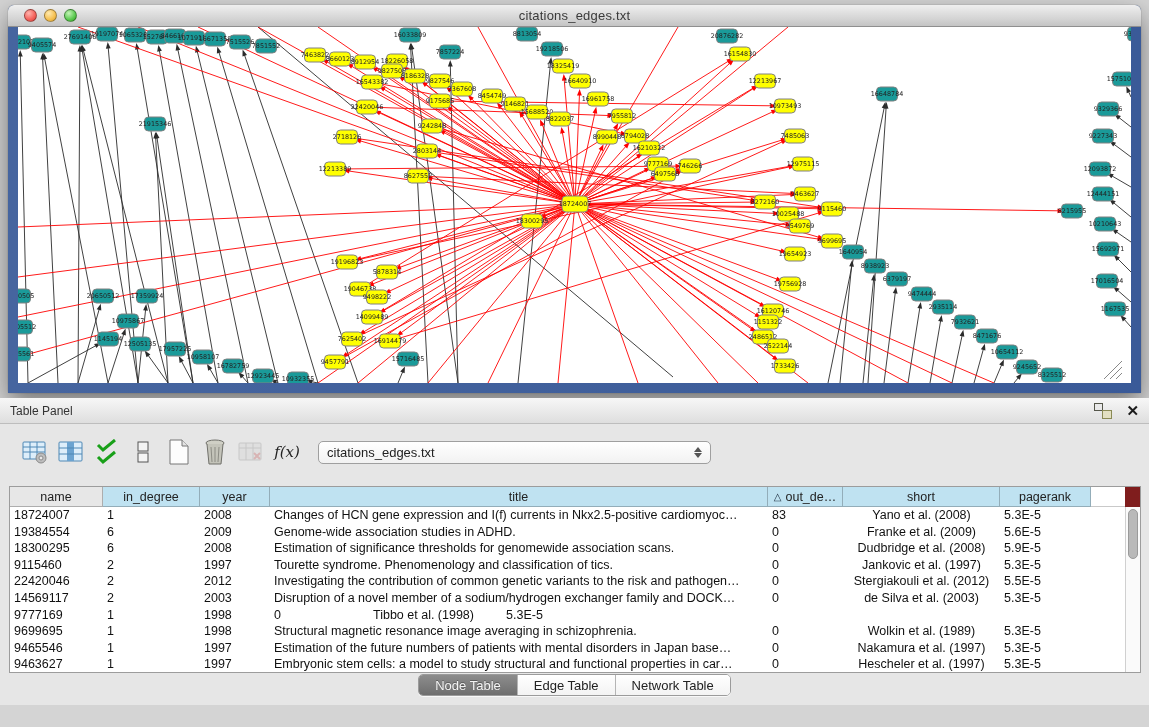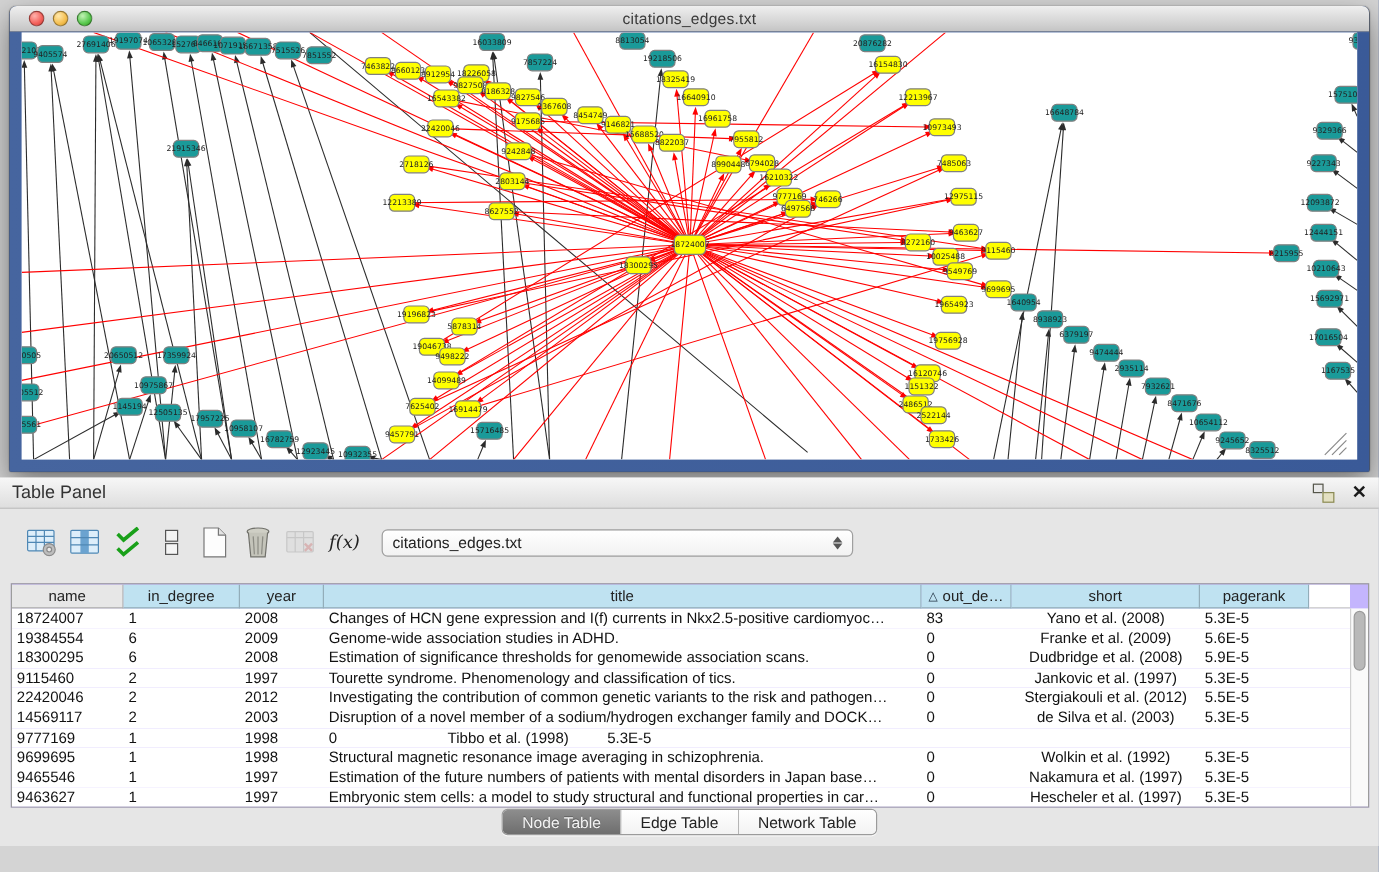--- a/index.html
+++ b/index.html
@@ -21,40 +21,40 @@
   .light.green { background:radial-gradient(circle at 35% 30%, #c3f3b6, #59c94f 60%, #35971f); }
   .net-frame { position:absolute; left:0; top:22px; width:1133px; height:366px;
     background:linear-gradient(90deg,#46659f,#3a5a98); padding:0 10px 10px 10px; }
   .net-canvas { width:1113px; height:356px; background:#ffffff; position:relative; overflow:hidden; }
   .net-canvas svg { display:block; }
 
   
   .table-panel { position:absolute; left:0; top:398px; width:1149px; height:307px; background:#e6e6e6; }
   .panel-header { height:26px; background:linear-gradient(#f7f7f7,#dedede); border-bottom:1px solid #bdbdbd;
     display:flex; align-items:center; padding:0 10px; }
-  .panel-title { font-size:15px; color:#333; }
+  .panel-title { font-size:12px; color:#333; }
   .panel-header .spacer { flex:1; }
   .float-icon { width:18px; height:16px; position:relative; margin-right:14px; cursor:pointer; }
   .float-icon .sq1 { position:absolute; left:0; top:0; width:9px; height:8px; border:1.5px solid #55564a; background:#e9e9e9; }
   .float-icon .sq2 { position:absolute; right:0; bottom:0; width:10px; height:9px; border:1.5px solid #8a8a55; background:#e3e0c2; }
   .close-icon { font-size:15px; font-weight:bold; color:#1b1b1b; cursor:pointer; line-height:1; }
 
   .toolbar { height:56px; display:flex; align-items:center; padding:0 20px; gap:6px; }
   .tb-btn { width:30px; height:32px; display:flex; align-items:center; justify-content:center; border-radius:4px; }
   .tb-btn.disabled { opacity:.4; }
   .fx { font-family:"DejaVu Serif", serif; font-style:italic; font-size:15px; color:#222; }
   .table-select { margin-left:10px; width:393px; height:23px; background:linear-gradient(#ffffff,#f2f2f2);
     border:1px solid #9f9f9f; border-radius:5px; display:flex; align-items:center; padding:0 8px; font-size:13px; color:#222; }
   .table-select .val { flex:1; }
   .stepper { display:flex; flex-direction:column; align-items:center; gap:1px; }
   .stepper span { width:0; height:0; border-left:4px solid transparent; border-right:4px solid transparent; }
   .stepper .up { border-bottom:5px solid #555; }
   .stepper .dn { border-top:5px solid #555; }
 
-  .grid-wrap { position:absolute; left:9px; top:88px; width:1132px; height:187px; border:1px solid #9c9c9c; background:#c4b5fd; }
+  .grid-wrap { position:absolute; left:9px; top:88px; width:1132px; height:187px; border:1px solid #9c9c9c; background:#7f1d1d; }
   .grid-scroll { position:absolute; right:0; top:20px; bottom:0; width:15px; background:#fafafa; border-left:1px solid #d0d0d0; }
   .grid-thumb { position:absolute; left:2px; top:2px; width:10px; height:50px; border-radius:6px; background:#b9b9b9; border:1px solid #9a9a9a; }
   .grid { position:absolute; left:0; top:0; right:15px; bottom:0; overflow:hidden; }
   .thead { display:flex; height:20px; }
   .th { font-size:12.5px; color:#222; background:#bfe2f1; border-right:1px solid #93adb9; border-bottom:1px solid #93adb9;
     display:flex; align-items:center; justify-content:center; gap:4px; overflow:hidden; white-space:nowrap; }
   .th.gray { background:#e7e7e7; border-right:1px solid #adadad; border-bottom:1px solid #adadad; }
   .th.filler { background:#ffffff; border-right:none; border-bottom:1px solid #c9c9c9; }
   .sort-glyph { font-size:10px; color:#234; }
   .tr { display:flex; height:16.6px; background:#fff; }
@@ -982,21 +982,21 @@
             <div class="td" style="width: 75px;">0</div>
             <div class="td center" style="width: 157px;">Tibbo et al. (1998)</div>
             <div class="td" style="width: 91px;">5.3E-5</div>
           </div>
           <div class="tr">
             <div class="td" style="width: 93px;">9699695</div>
             <div class="td" style="width: 97px;">1</div>
             <div class="td" style="width: 70px;">1998</div>
             <div class="td" style="width: 498px;">Structural magnetic resonance image averaging in schizophrenia.</div>
             <div class="td" style="width: 75px;">0</div>
-            <div class="td center" style="width: 157px;">Wolkin et al. (1992)</div>
+            <div class="td center" style="width: 157px;">Wolkin et al. (1989)</div>
             <div class="td" style="width: 91px;">5.3E-5</div>
           </div>
           <div class="tr">
             <div class="td" style="width: 93px;">9465546</div>
             <div class="td" style="width: 97px;">1</div>
             <div class="td" style="width: 70px;">1997</div>
             <div class="td" style="width: 498px;">Estimation of the future numbers of patients with mental disorders in Japan base…</div>
             <div class="td" style="width: 75px;">0</div>
             <div class="td center" style="width: 157px;">Nakamura et al. (1997)</div>
             <div class="td" style="width: 91px;">5.3E-5</div>

